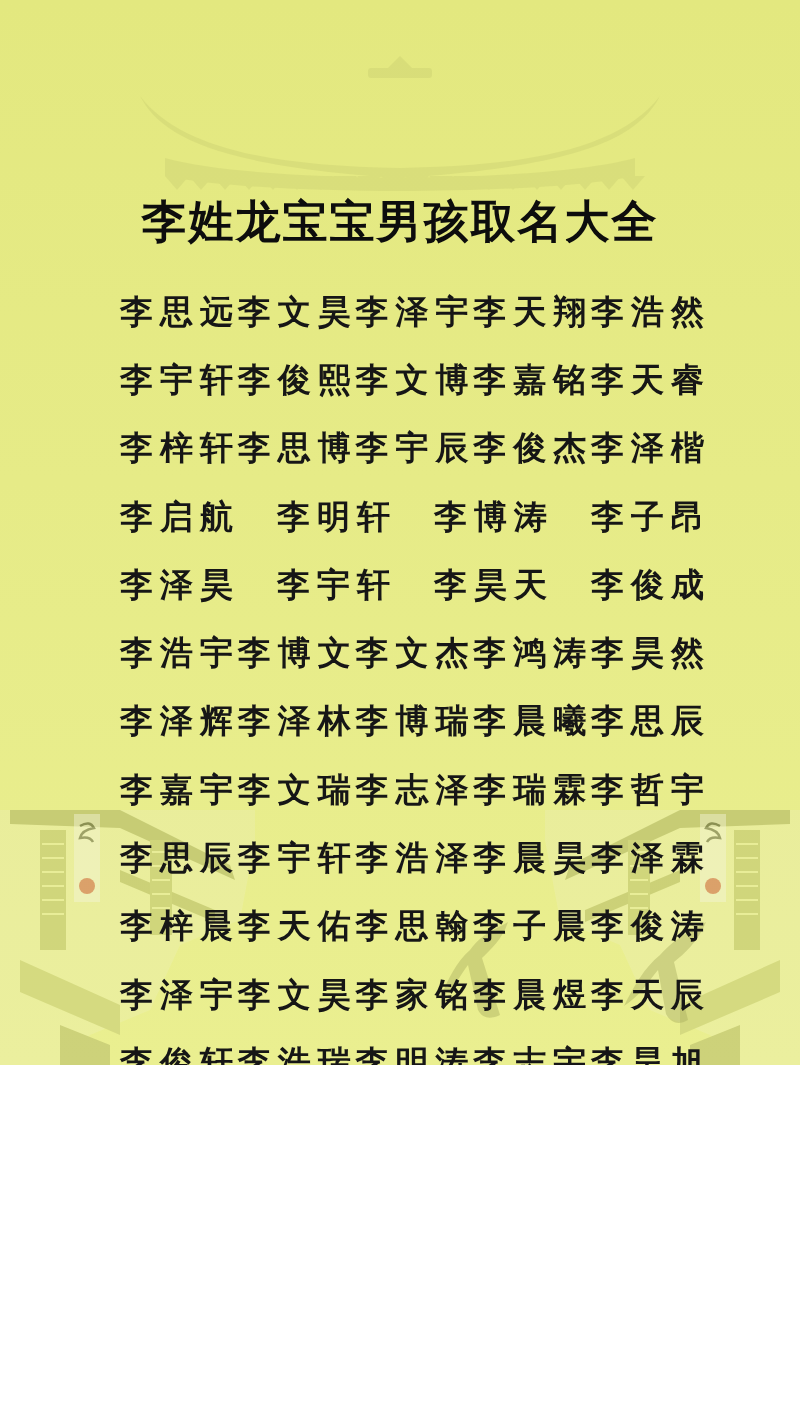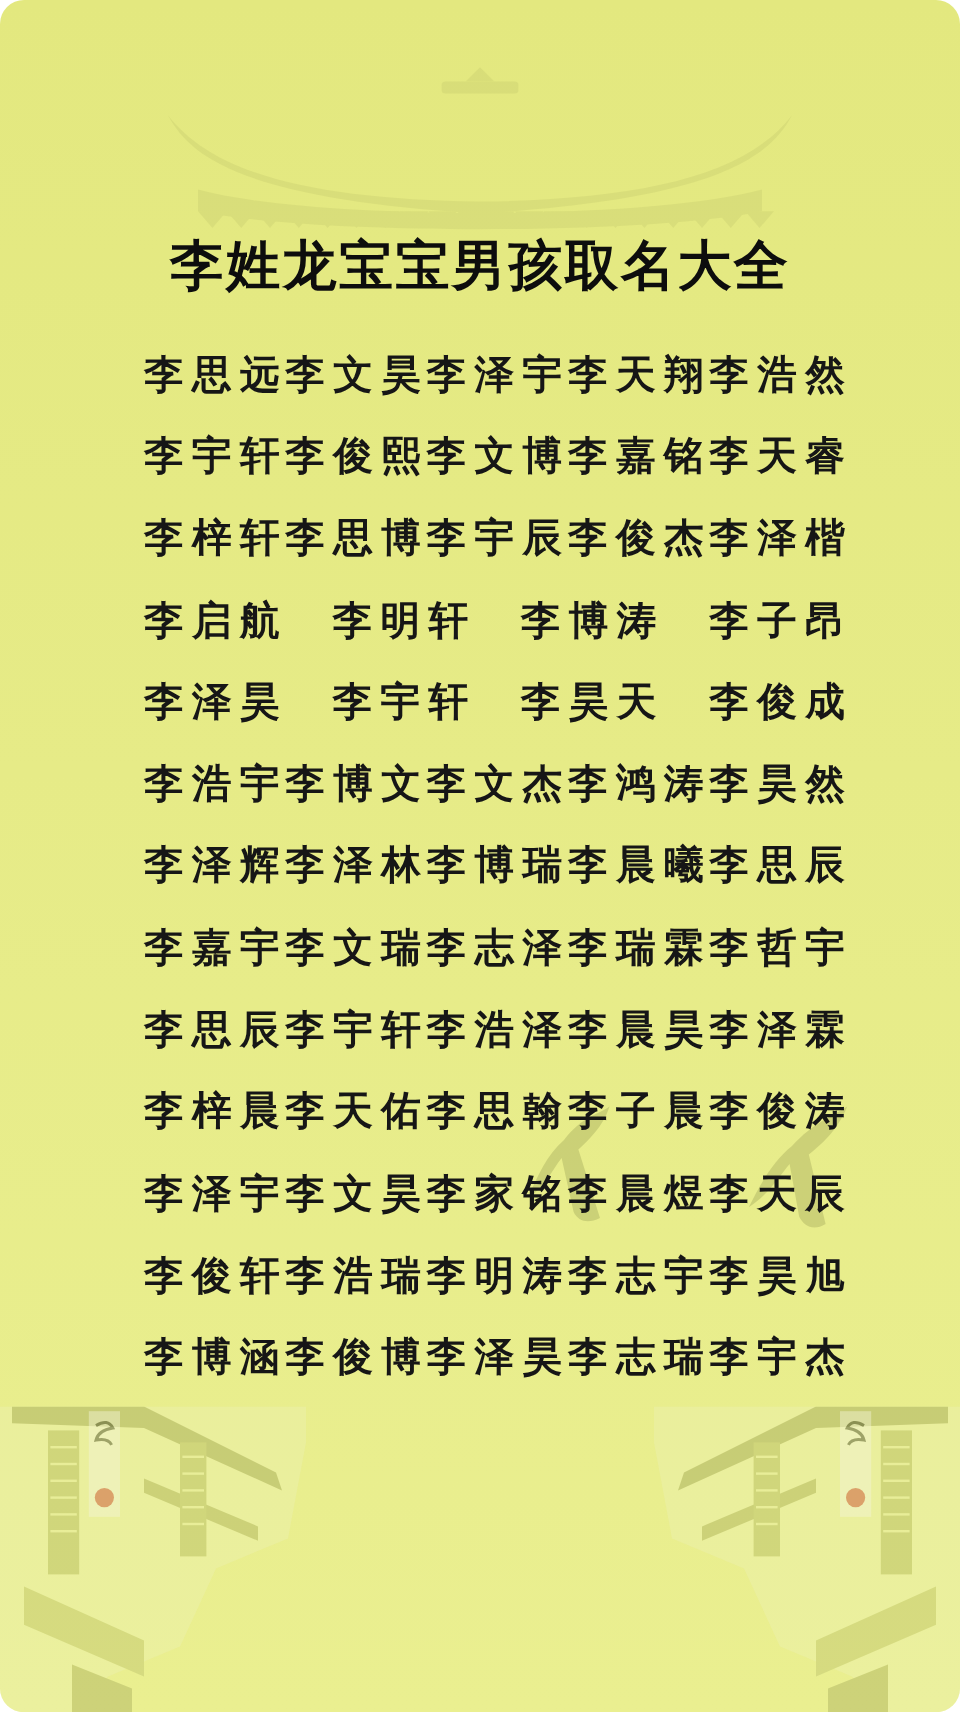--- a/index.html
+++ b/index.html
@@ -1,24 +1,23 @@
 <!DOCTYPE html>
 <html lang="zh"><head>
 <meta charset="utf-8">
 <style>
   html, body { margin: 0; padding: 0; }
   .page {
     position: relative;
     width: 800px;
-    height: 1427px;
+    height: 1065px;
     overflow: hidden;
     background: linear-gradient(180deg, #e3e87f 0%, #e6eb87 45%, #eaef90 100%);
     font-family: "Liberation Serif", "DejaVu Serif", serif;
     color: #141414;
-    border-radius: 20px;
   }
   .decor { position: absolute; pointer-events: none; }
   .roof-decor { top: 38px; left: 50%; transform: translateX(-50%); }
   .street-left  { left: 0; bottom: 0; }
   .street-right { right: 0; bottom: 0; transform: scaleX(-1); }
   .cranes { top: 920px; left: 430px; }
 
   .title {
     position: absolute;
     top: 192px;

